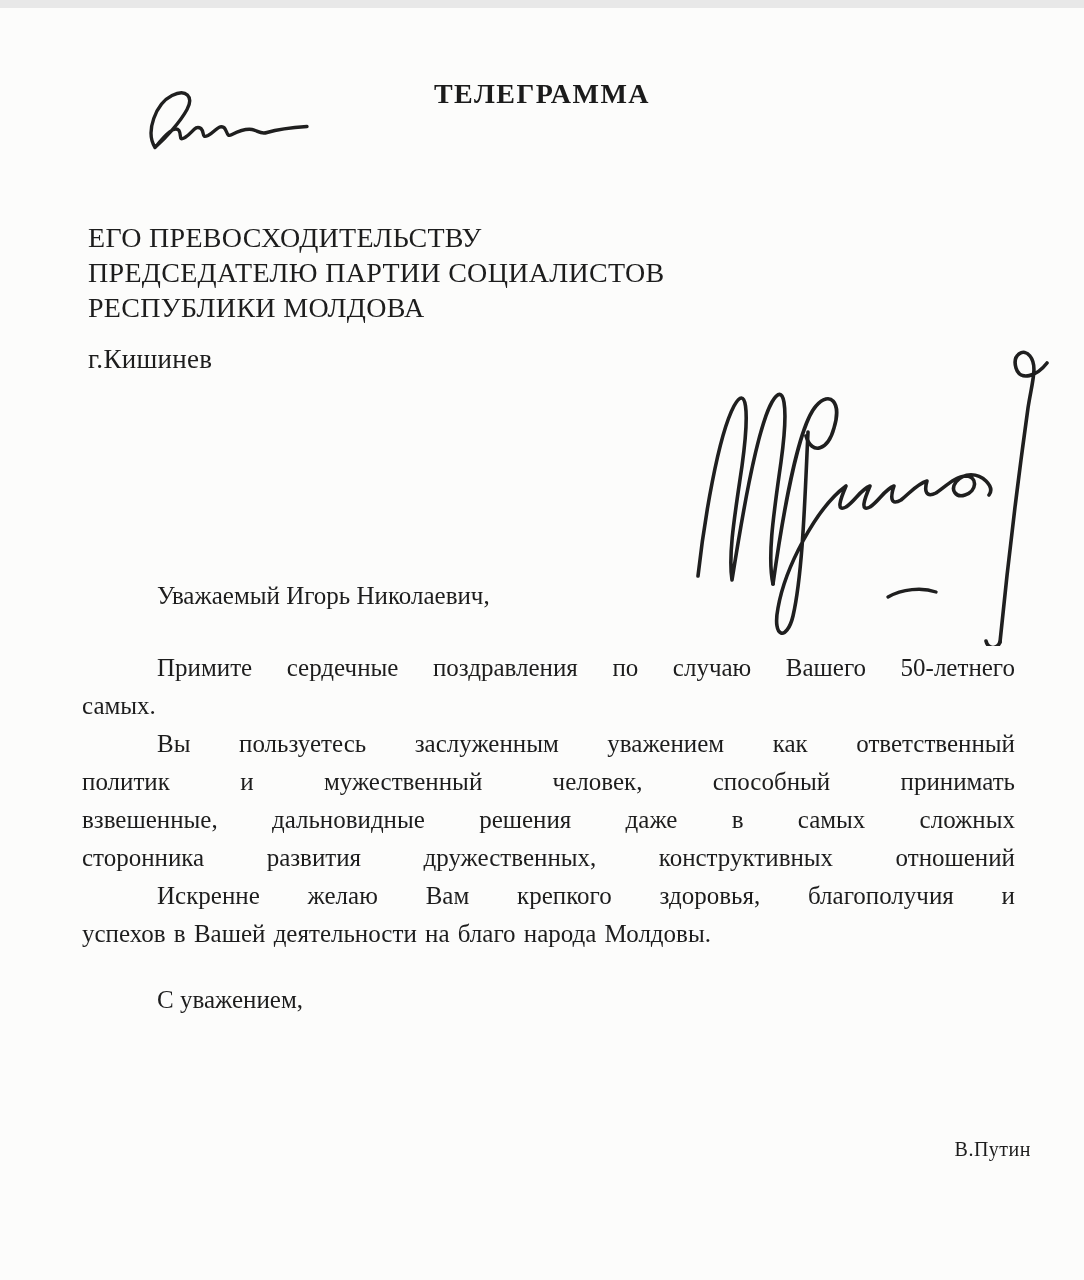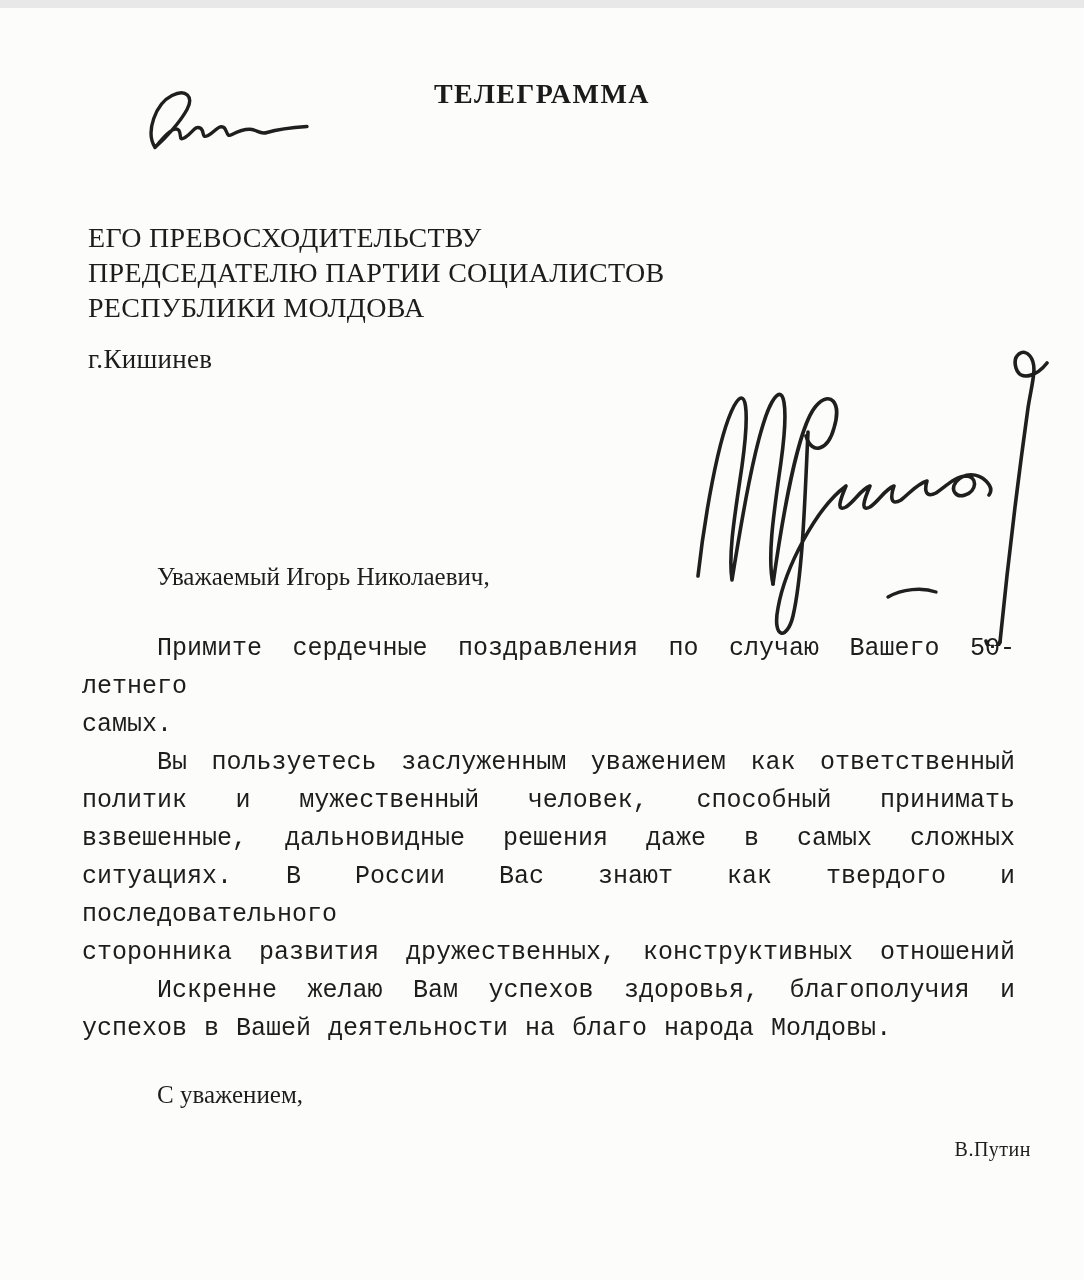--- a/index.html
+++ b/index.html
@@ -51,29 +51,29 @@
   .signature-mark {
     position: absolute;
     left: 688px;
     top: 336px;
     width: 385px;
     height: 302px;
   }
   .body-block {
     position: absolute;
     left: 82px;
-    top: 550px;
+    top: 569px;
     width: 933px;
     font-size: 25px;
     line-height: 38px;
   }
   .salutation {
     text-indent: 75px;
   }
-  .paragraph { margin: 0; font-family: Liberation Mono, monospace; }
+  .paragraph { margin: 0; }
   .paragraph.first-para { margin-top: 34px; }
   .line {
     text-align: justify;
     text-align-last: justify;
     word-spacing: 2px;
   }
   .line.last-line {
     text-align-last: left;
     word-spacing: 2px;
   }
@@ -142,26 +142,25 @@
 
     <div class="paragraph first-para">
       <div class="line indent">Примите сердечные поздравления по случаю Вашего 50-летнего</div>
       <div class="line last-line">самых.</div>
     </div>
 
     <div class="paragraph">
       <div class="line indent">Вы пользуетесь заслуженным уважением как ответственный</div>
       <div class="line">политик и мужественный человек, способный принимать</div>
       <div class="line">взвешенные, дальновидные решения даже в самых сложных</div>
-      <div class="line">ситуациях. В России Вас знают как твердого и последовательного</div>
       <div class="line">сторонника развития дружественных, конструктивных отношений</div>
     </div>
 
     <div class="paragraph">
-      <div class="line indent">Искренне желаю Вам успехов здоровья, благополучия и</div>
+      <div class="line indent">Искренне желаю Вам крепкого здоровья, благополучия и</div>
       <div class="line last-line">успехов в Вашей деятельности на благо народа Молдовы.</div>
     </div>
 
     <div class="closing">С уважением,</div>
   </div>
 
   <div class="signoff">В.Путин</div>
 
 </div>
 

